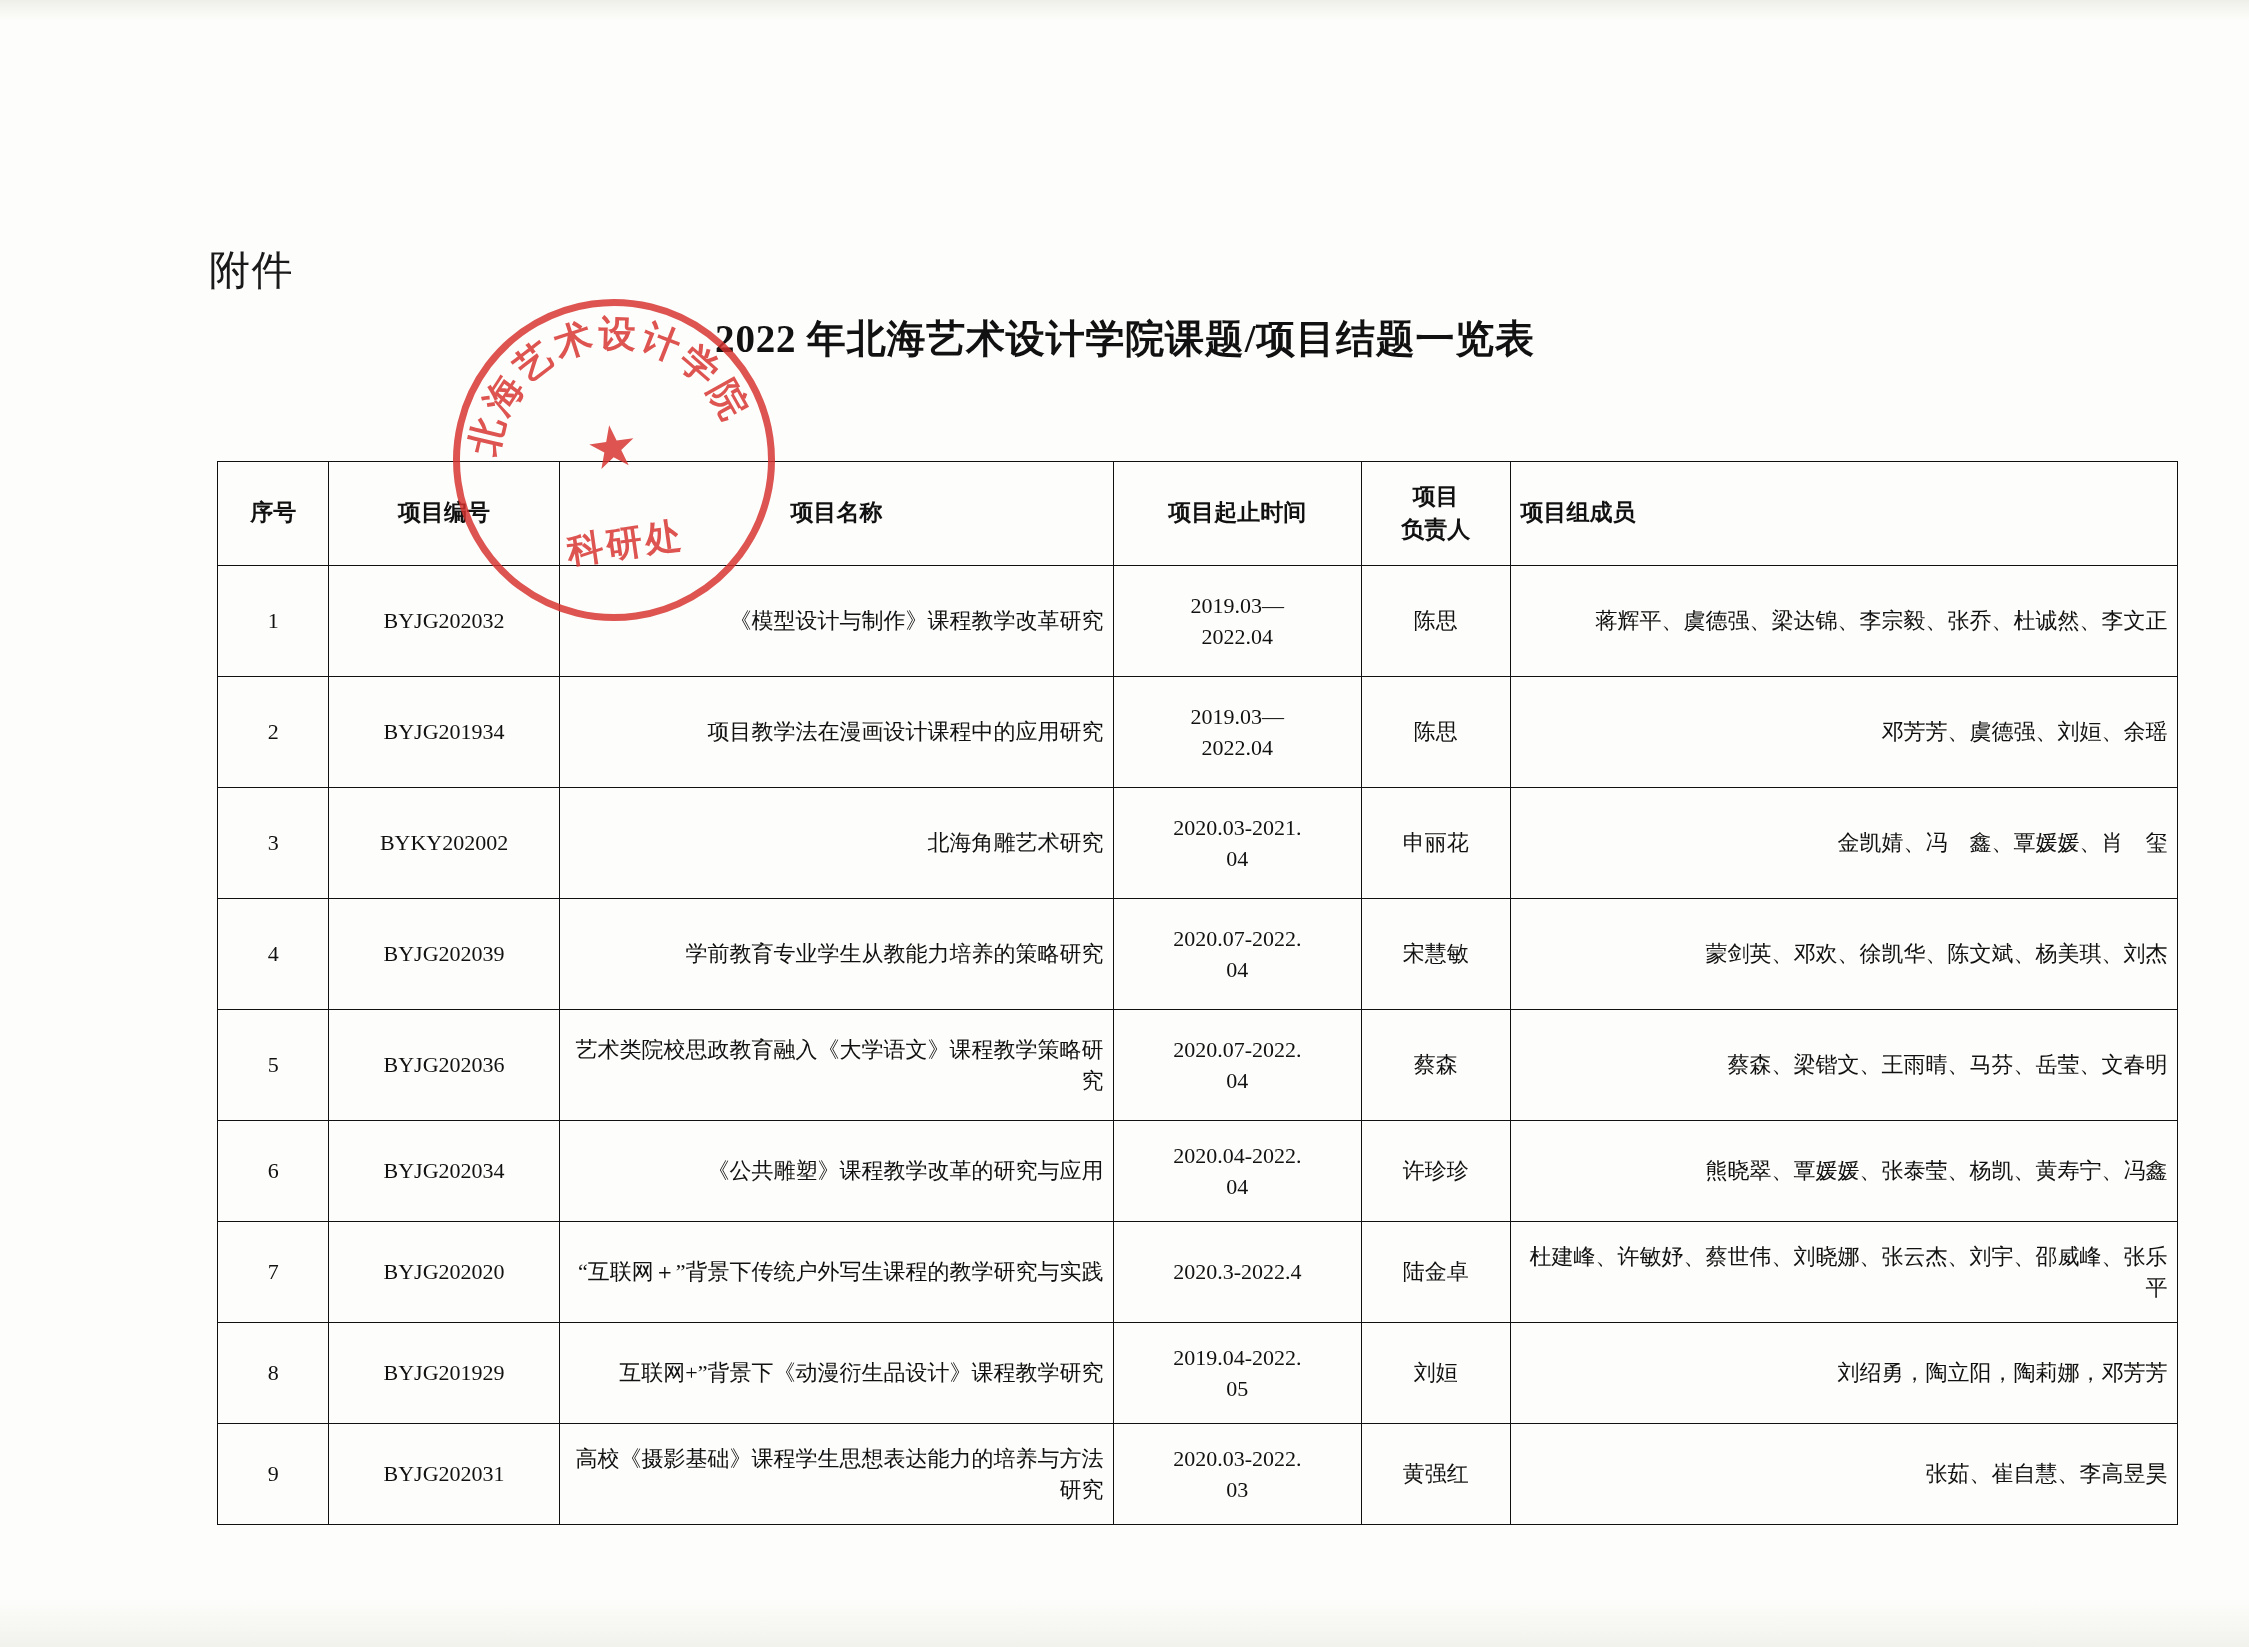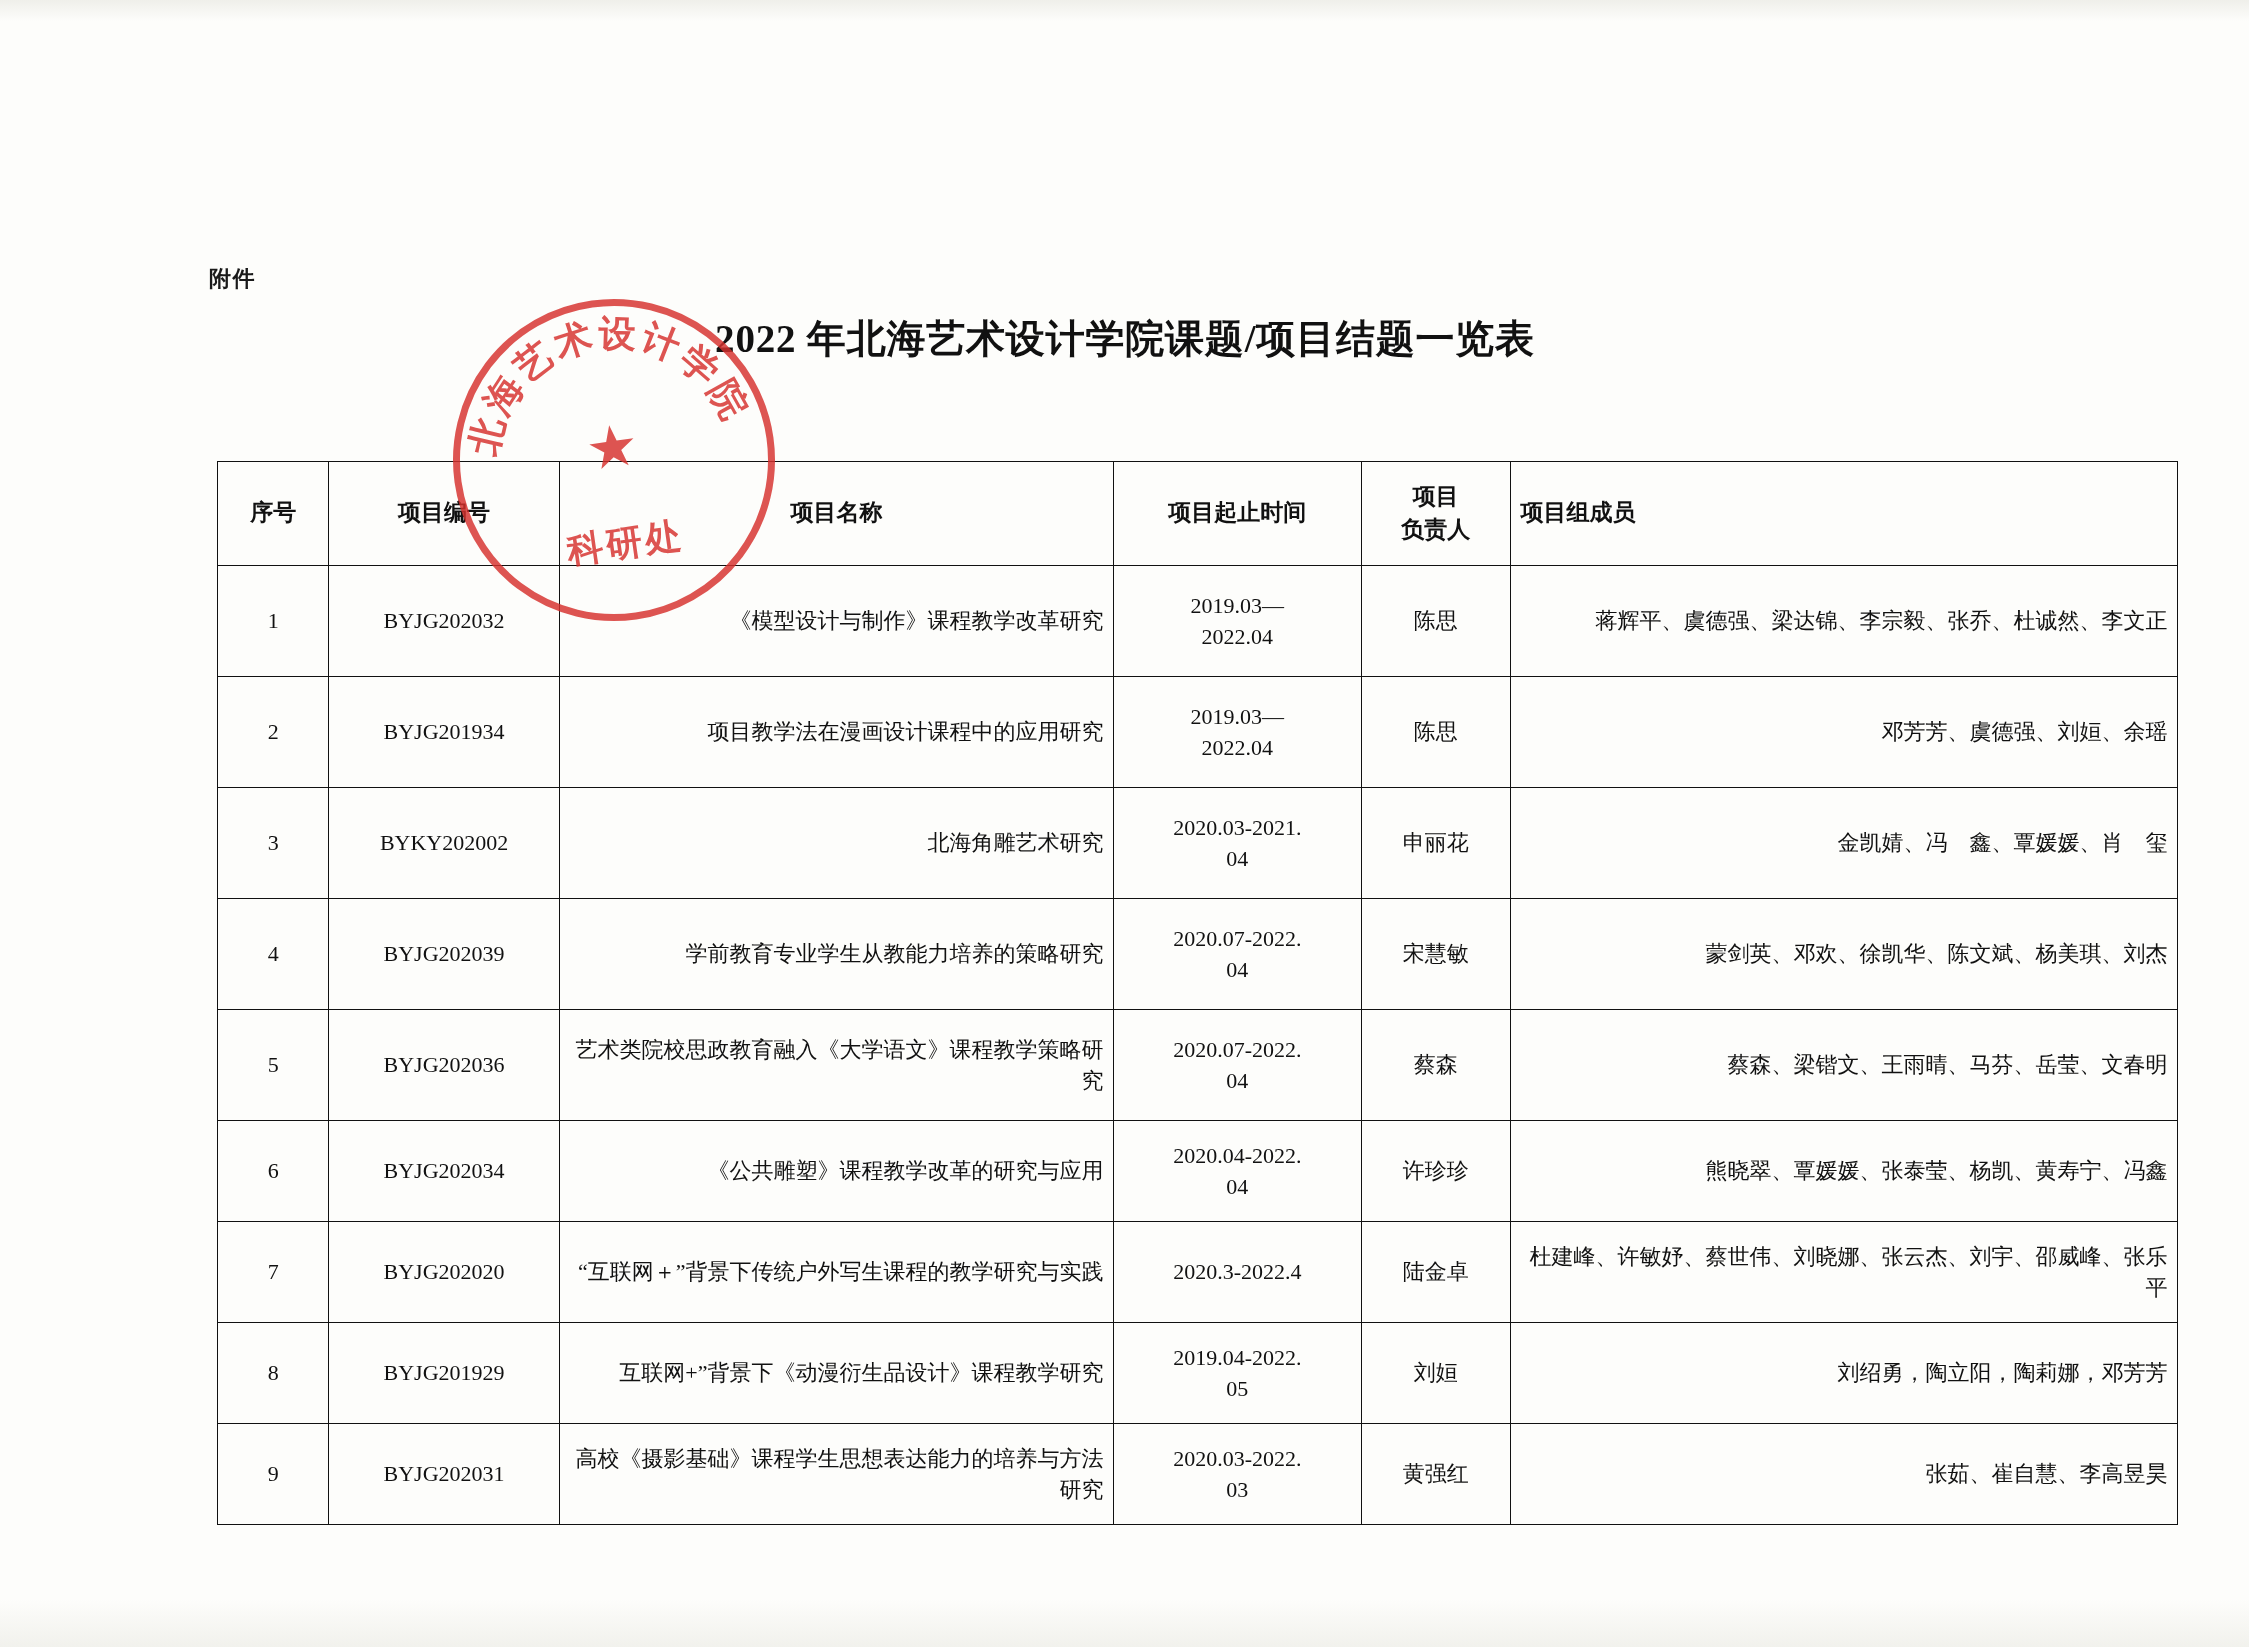--- a/index.html
+++ b/index.html
@@ -17,25 +17,24 @@
   }
   .page {
     position: absolute;
     inset: 0;
     background: #fdfdfb;
   }
   .attachment-label {
     position: absolute;
     left: 209px;
     top: 243px;
-    font-size: 22px;
-    font-weight: bold;
+    font-size: 41px;
+    font-weight: normal;
     letter-spacing: 1.6px;
     color: #1a1a1a;
-    margin-top: 21px;
   }
   .doc-title {
     position: absolute;
     left: 0;
     right: 0;
     top: 312px;
     text-align: center;
     font-size: 39px;
     font-weight: bold;
     letter-spacing: 0.8px;

